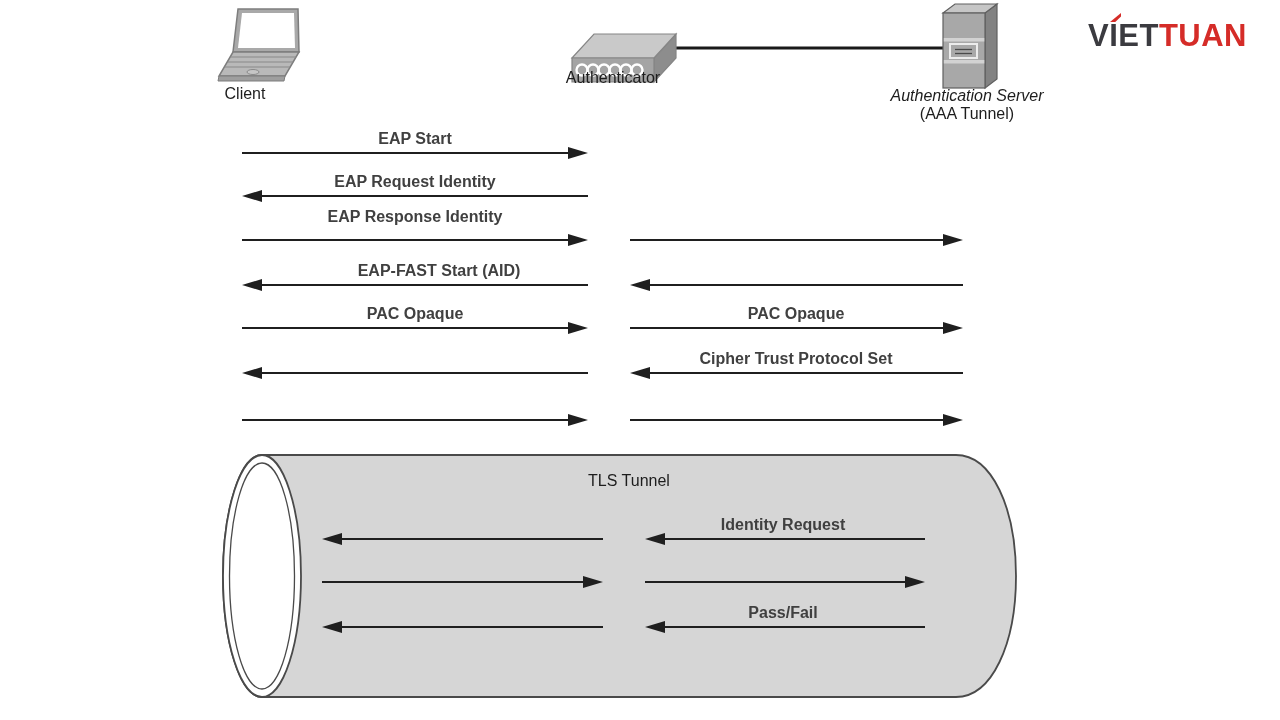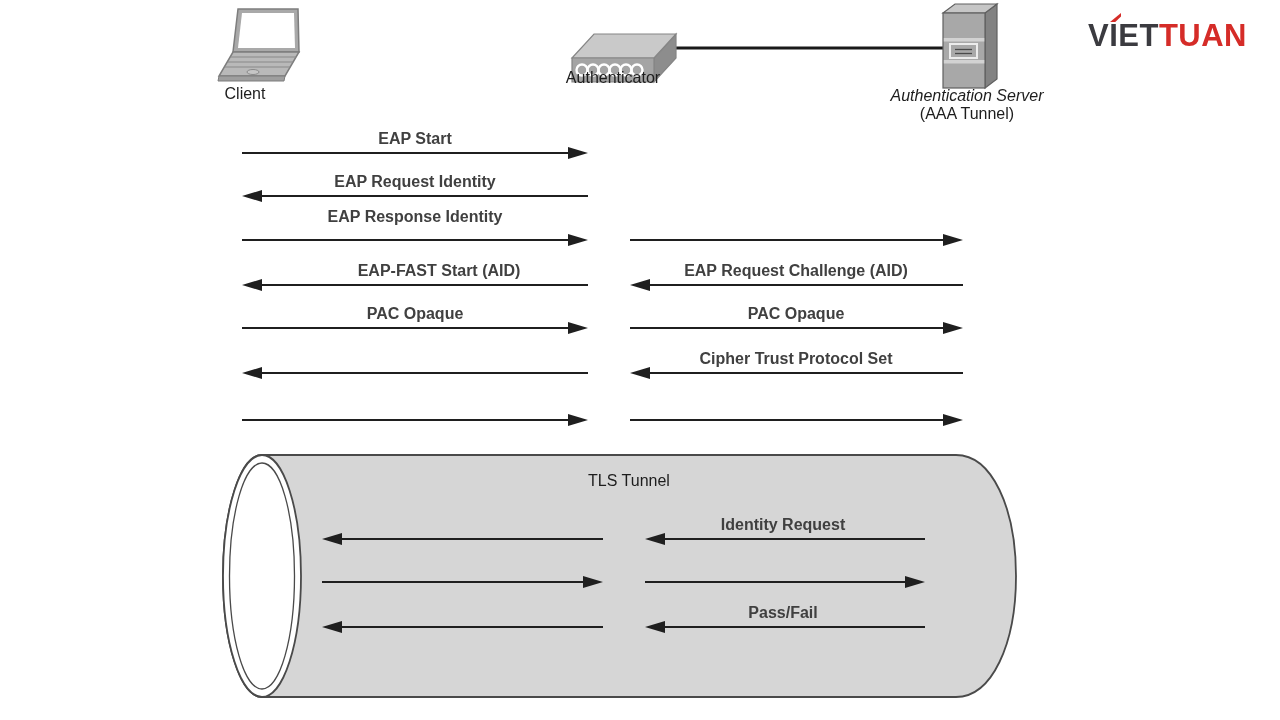--- a/index.html
+++ b/index.html
@@ -162,20 +162,19 @@
   <div class="logo">
     <span class="logo-viet" style="color: rgb(59, 59, 64);">VIET</span><span class="logo-tuan" style="color: rgb(213, 44, 40);">TUAN</span>
   </div>
   <div class="logo-accent" style="background: rgb(213, 44, 40);"></div>
 
   <div id="labels-layer">
       <div class="msg-label" style="left: 415px; top: 130px;">EAP Start</div>
       <div class="msg-label" style="left: 415px; top: 173px;">EAP Request Identity</div>
       <div class="msg-label" style="left: 415px; top: 208px;">EAP Response Identity</div>
       <div class="msg-label" style="left: 415px; top: 262px; margin-left: 24px;">EAP-FAST Start (AID)</div>
-      <div class="msg-label" style="left: 796px; top: 262px;">EAP Request Challenge (AID)</div>
       <div class="msg-label" style="left: 415px; top: 305px;">PAC Opaque</div>
       <div class="msg-label" style="left: 796px; top: 305px;">PAC Opaque</div>
       <div class="msg-label" style="left: 796px; top: 350px;">Cipher Trust Protocol Set</div>
       <div class="msg-label" style="left: 783px; top: 516px;">Identity Request</div>
       <div class="msg-label" style="left: 783px; top: 604px;">Pass/Fail</div>
     </div>
 </div>
 
 </body></html>

